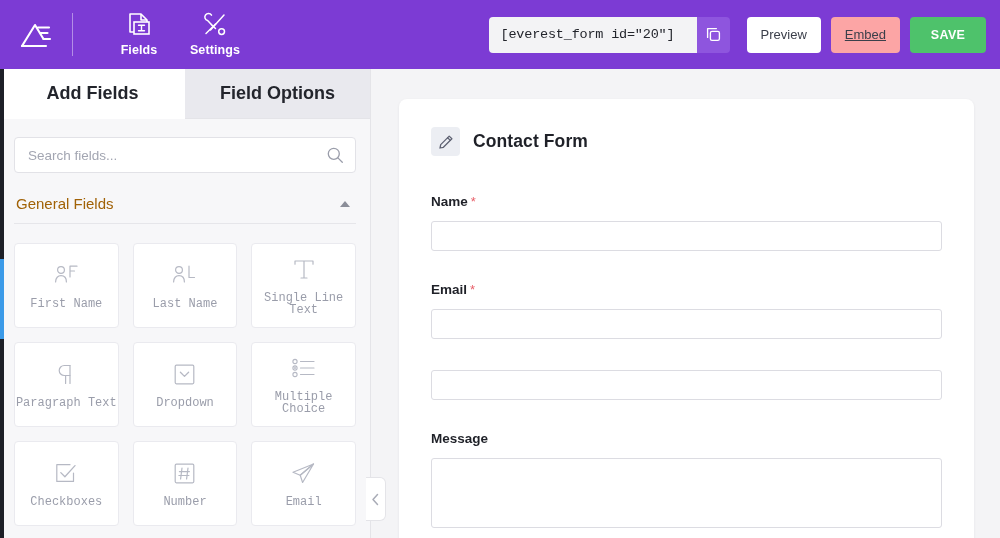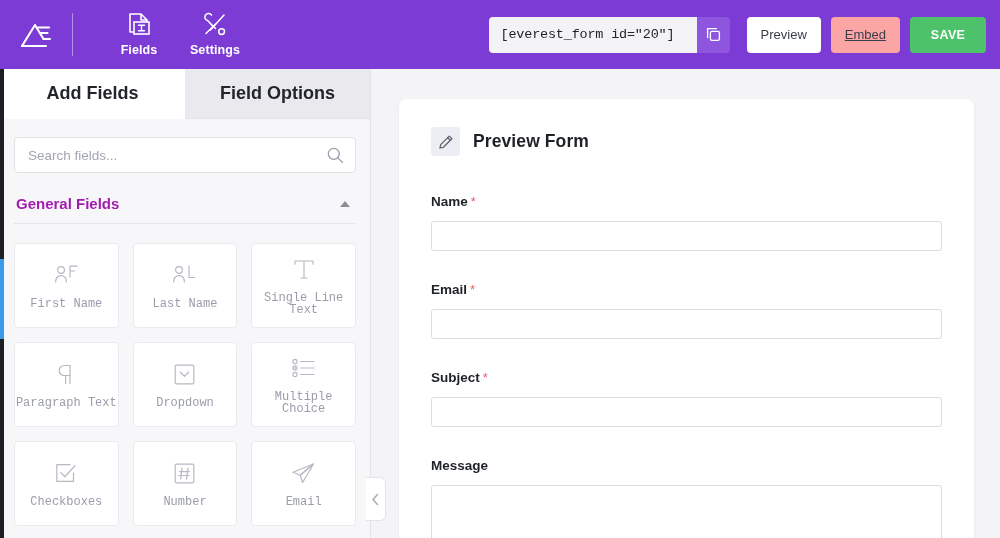--- a/index.html
+++ b/index.html
@@ -226,22 +226,22 @@
     display: flex;
     align-items: center;
     justify-content: space-between;
     padding: 0 2px 11px 2px;
     border-bottom: 1px solid #e6e6ea;
     margin-bottom: 19px;
     cursor: pointer;
   }
   .section-title {
     font-size: 15px;
-    font-weight: bold;
-    color: #a21caf;
+    font-weight: normal;
+    color: #a16207;
   }
   .caret-up {
     width: 0; height: 0;
     border-left: 5px solid transparent;
     border-right: 5px solid transparent;
     border-bottom: 6px solid #8b8e99;
     margin-right: 4px;
   }
 
   .field-grid {
@@ -577,41 +577,38 @@
     <div class="right-panel">
       <div class="form-card">
 
         <div class="form-title-row">
           <span class="edit-badge">
             <svg width="16" height="16" viewBox="0 0 16 16" fill="none">
               <path d="M11.2 2.1 L13.9 4.8 L5.4 13.3 L2 14 L2.7 10.6 Z" stroke="#5d6171" stroke-width="1.25" stroke-linejoin="round"></path>
               <path d="M9.6 3.7 L12.3 6.4" stroke="#5d6171" stroke-width="1.25" stroke-linecap="round"></path>
             </svg>
           </span>
-          <span class="form-title">Preview Form</span>
+          <span class="form-title">Contact Form</span>
         </div>
 
         <div class="ff-row">
           <label class="ff-label">
             <span>Name</span><span class="req">*</span>
           </label>
           <input class="ff-input" type="text" value="" style="">
         </div>
 
         <div class="ff-row">
           <label class="ff-label">
             <span>Email</span><span class="req">*</span>
           </label>
           <input class="ff-input" type="text" value="" style="">
         </div>
 
         <div class="ff-row">
-          <label class="ff-label">
-            <span>Subject</span><span class="req">*</span>
-          </label>
           <input class="ff-input" type="text" value="" style="">
         </div>
 
         <div class="ff-row">
           <label class="ff-label">
             <span>Message</span>
           </label>
           <textarea class="ff-textarea" style=""></textarea>
         </div>
 

